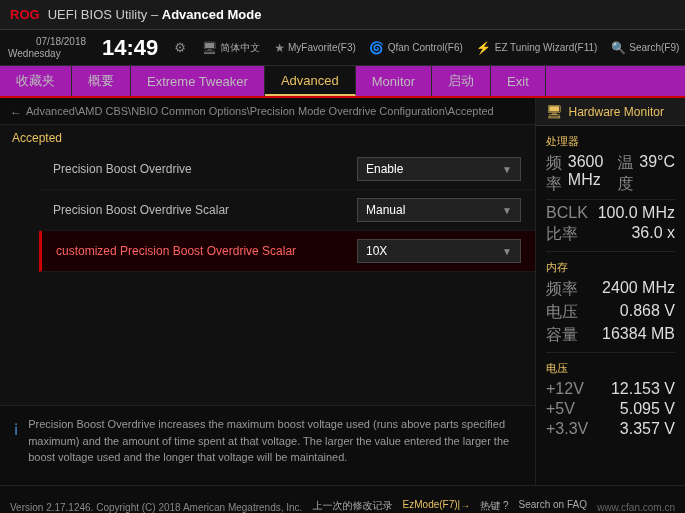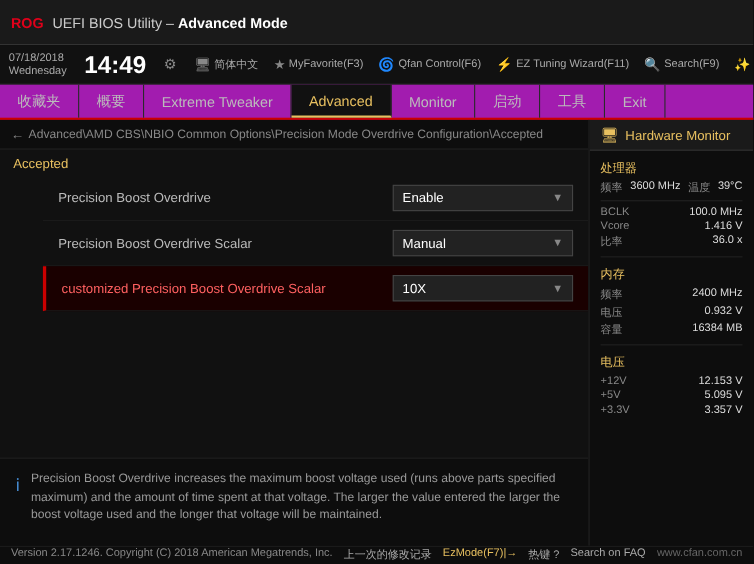--- a/index.html
+++ b/index.html
@@ -8,21 +8,21 @@
       height: 513px;
       background: #0a0a0a;
       font-family: Arial, sans-serif;
       overflow: hidden;
       color: #ccc;
     }
 
     
     #titlebar {
       background: #1a1a1a;
-      height: 41px;
+      height: 30px;
       display: flex;
       align-items: center;
       padding: 12px 10px;
       border-bottom: 1px solid #333;
     }
     #titlebar .logo {
       color: #e0001a;
       font-weight: bold;
       font-size: 13px;
       margin-right: 8px;
@@ -218,37 +218,37 @@
       padding: 8px 10px 4px;
     }
     .sidebar-section-title {
       color: #e8c060;
       font-size: 11px;
       margin-bottom: 4px;
     }
     .sidebar-row {
       display: flex;
       justify-content: space-between;
-      font-size: 10px;
+      font-size: 16px;
       color: #aaa;
       margin-bottom: 2px;
     }
     .sidebar-row .label { color: #888; }
     .sidebar-row .val { color: #ddd; }
     .sidebar-divider {
       border-top: 1px solid #222;
       margin: 4px 0;
     }
 
     
     #footer {
       background: #0d0d0d;
       height: 28px;
       display: flex;
-      align-items: flex-start;
+      align-items: flex-end;
       justify-content: space-between;
       padding: 0 10px;
       border-top: 1px solid #222;
     }
     .footer-left {
       color: #888;
       font-size: 10px;
     }
     .footer-center {
       display: flex;
@@ -263,21 +263,21 @@
 
 <div id="titlebar">
   <span class="logo">ROG</span>
   <span style="color:#ccc;font-size:13px;">
     UEFI BIOS Utility – <strong style="color:#fff;">Advanced Mode</strong>
   </span>
 </div>
 
 <div id="infobar">
   <div class="datetime">
-    <div style="font-size:10px;color:#aaa;">07/18/2018</div>
+    <div style="font-size:10px;color:#aaa;margin-left:28px;">07/18/2018</div>
     <div style="font-size:10px;color:#aaa;">Wednesday</div>
   </div>
   <div class="time" style="font-size:22px;font-weight:bold;color:#fff;">14:49</div>
   <span style="color:#888;font-size:13px;">⚙</span>
   <div class="toplinks">
     <span class="tlink">
         <span class="icon">🖥</span> 
         <span>简体中文</span>
       </span>
     <span class="tlink">
@@ -302,21 +302,20 @@
   </div>
 </div>
 
 <div id="navbar">
   <div class="nav-item">收藏夹</div>
   <div class="nav-item">概要</div>
   <div class="nav-item">Extreme Tweaker</div>
   <div class="nav-item active">Advanced</div>
   <div class="nav-item">Monitor</div>
   <div class="nav-item">启动</div>
-  <div class="nav-item">工具</div>
   <div class="nav-item">Exit</div>
 </div>
 
 <div id="main">
   <div id="content">
 
     <div id="breadcrumb">
       <span class="bc-arrow">←</span>
       <span class="bc-text">Advanced\AMD CBS\NBIO Common Options\Precision Mode Overdrive Configuration\Accepted</span>
     </div>
@@ -370,40 +369,36 @@
         <span class="val">3600 MHz</span>
         <span class="label">温度</span>
         <span class="val">39°C</span>
       </div>
       <div class="sidebar-divider"></div>
       <div class="sidebar-row">
         <span class="label">BCLK</span>
         <span class="val">100.0 MHz</span>
       </div>
       <div class="sidebar-row">
-        <span class="label">Vcore</span>
-        <span class="val">1.416 V</span>
-      </div>
-      <div class="sidebar-row">
         <span class="label">比率</span>
         <span class="val">36.0 x</span>
       </div>
     </div>
 
     <div class="sidebar-divider" style="margin: 0 10px;"></div>
 
     <div class="sidebar-section">
       <div class="sidebar-section-title">内存</div>
       <div class="sidebar-row">
         <span class="label">频率</span>
         <span class="val">2400 MHz</span>
       </div>
       <div class="sidebar-row">
         <span class="label">电压</span>
-        <span class="val">0.932 V</span>
+        <span class="val">0.868 V</span>
       </div>
       <div class="sidebar-row">
         <span class="label">容量</span>
         <span class="val">16384 MB</span>
       </div>
     </div>
 
     <div class="sidebar-divider" style="margin: 0 10px;"></div>
 
     <div class="sidebar-section">

